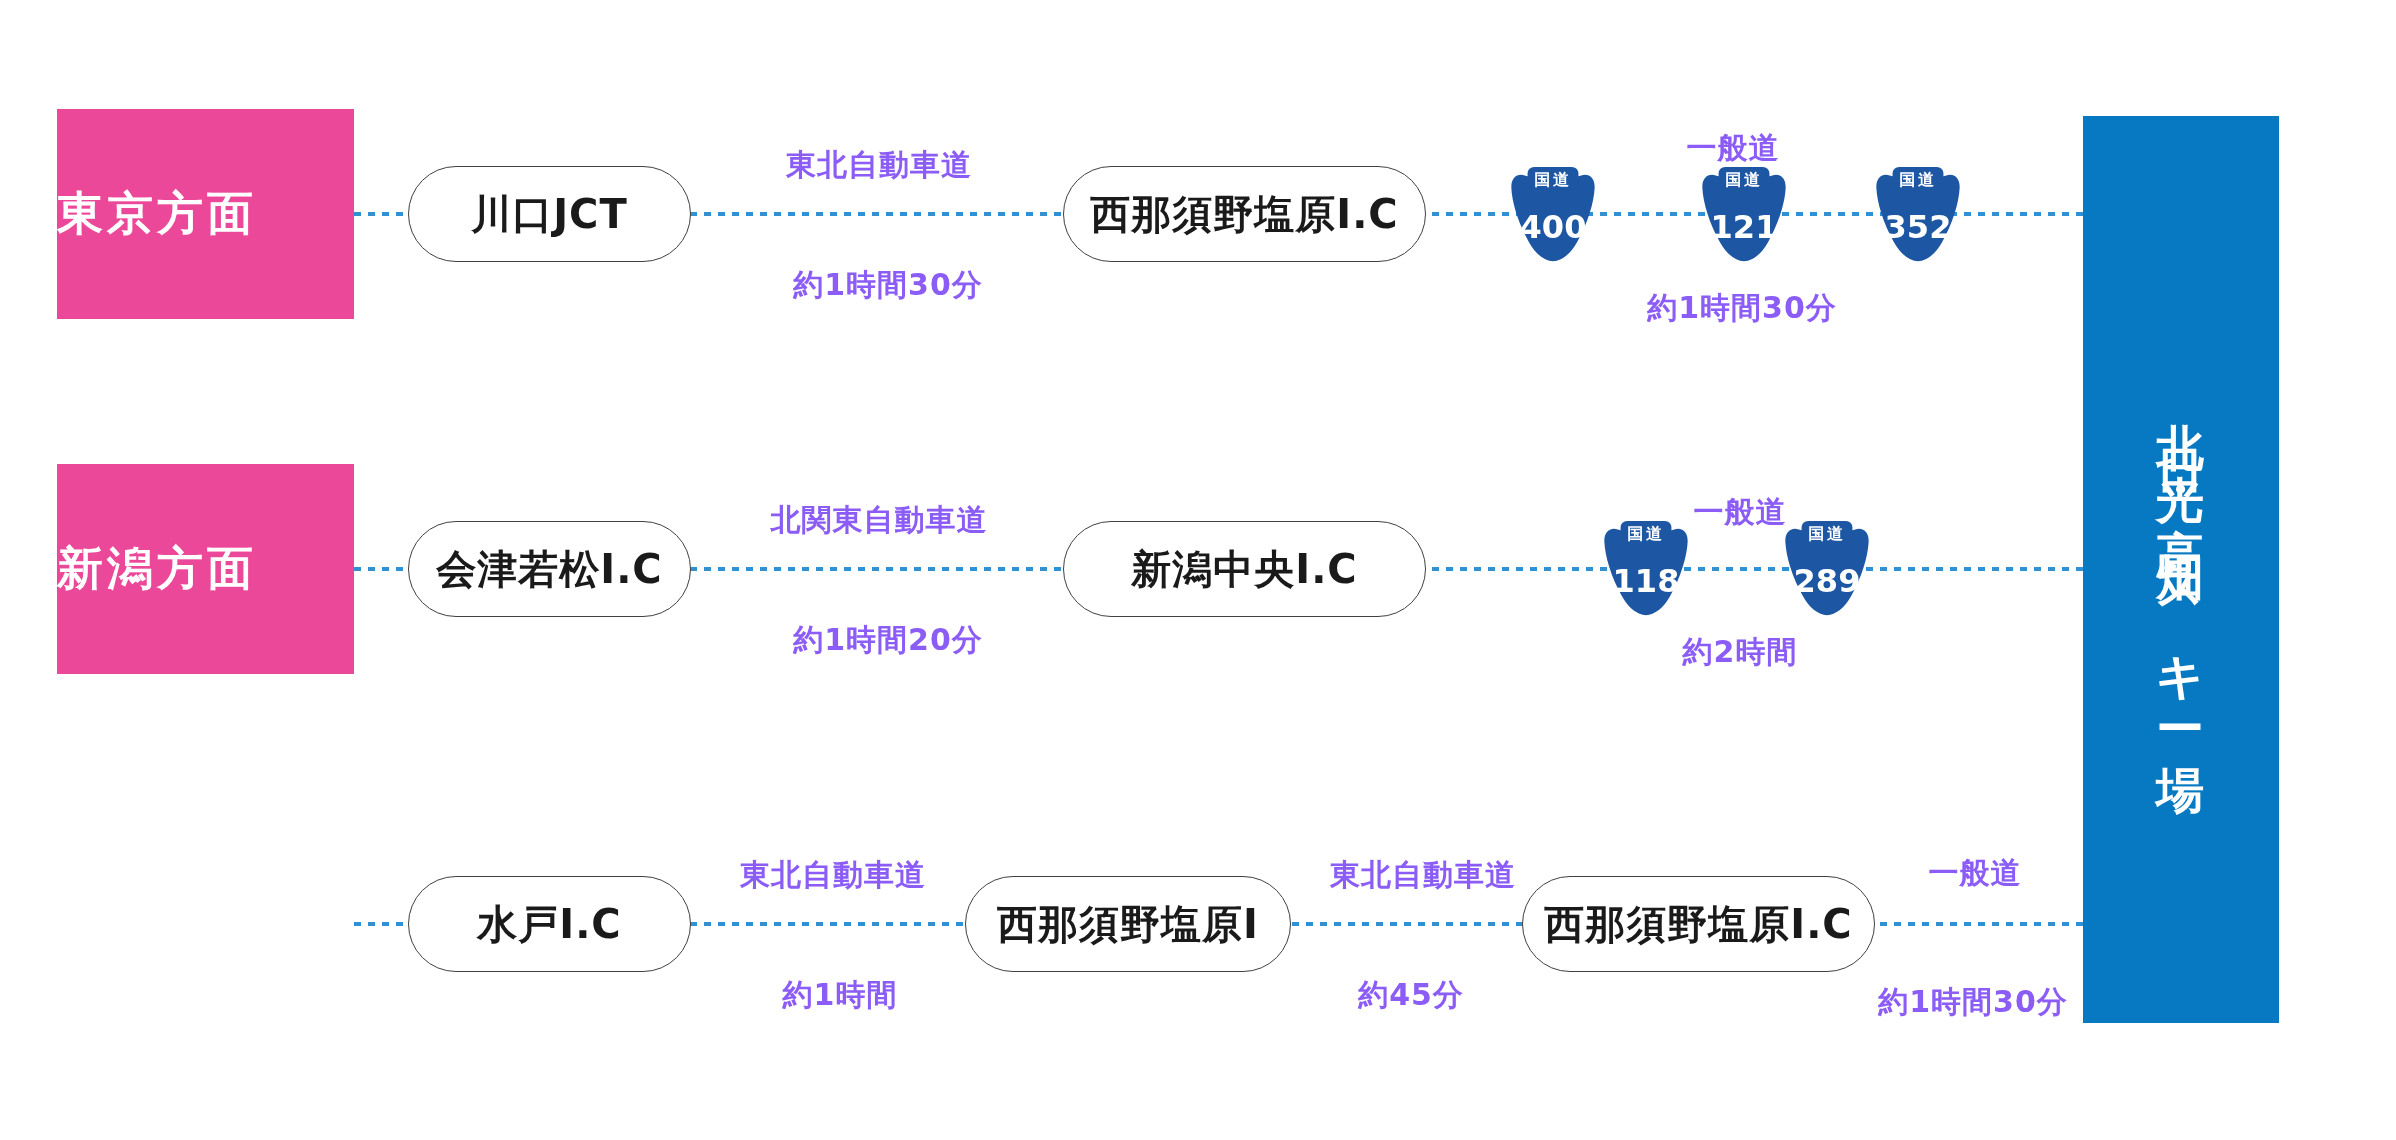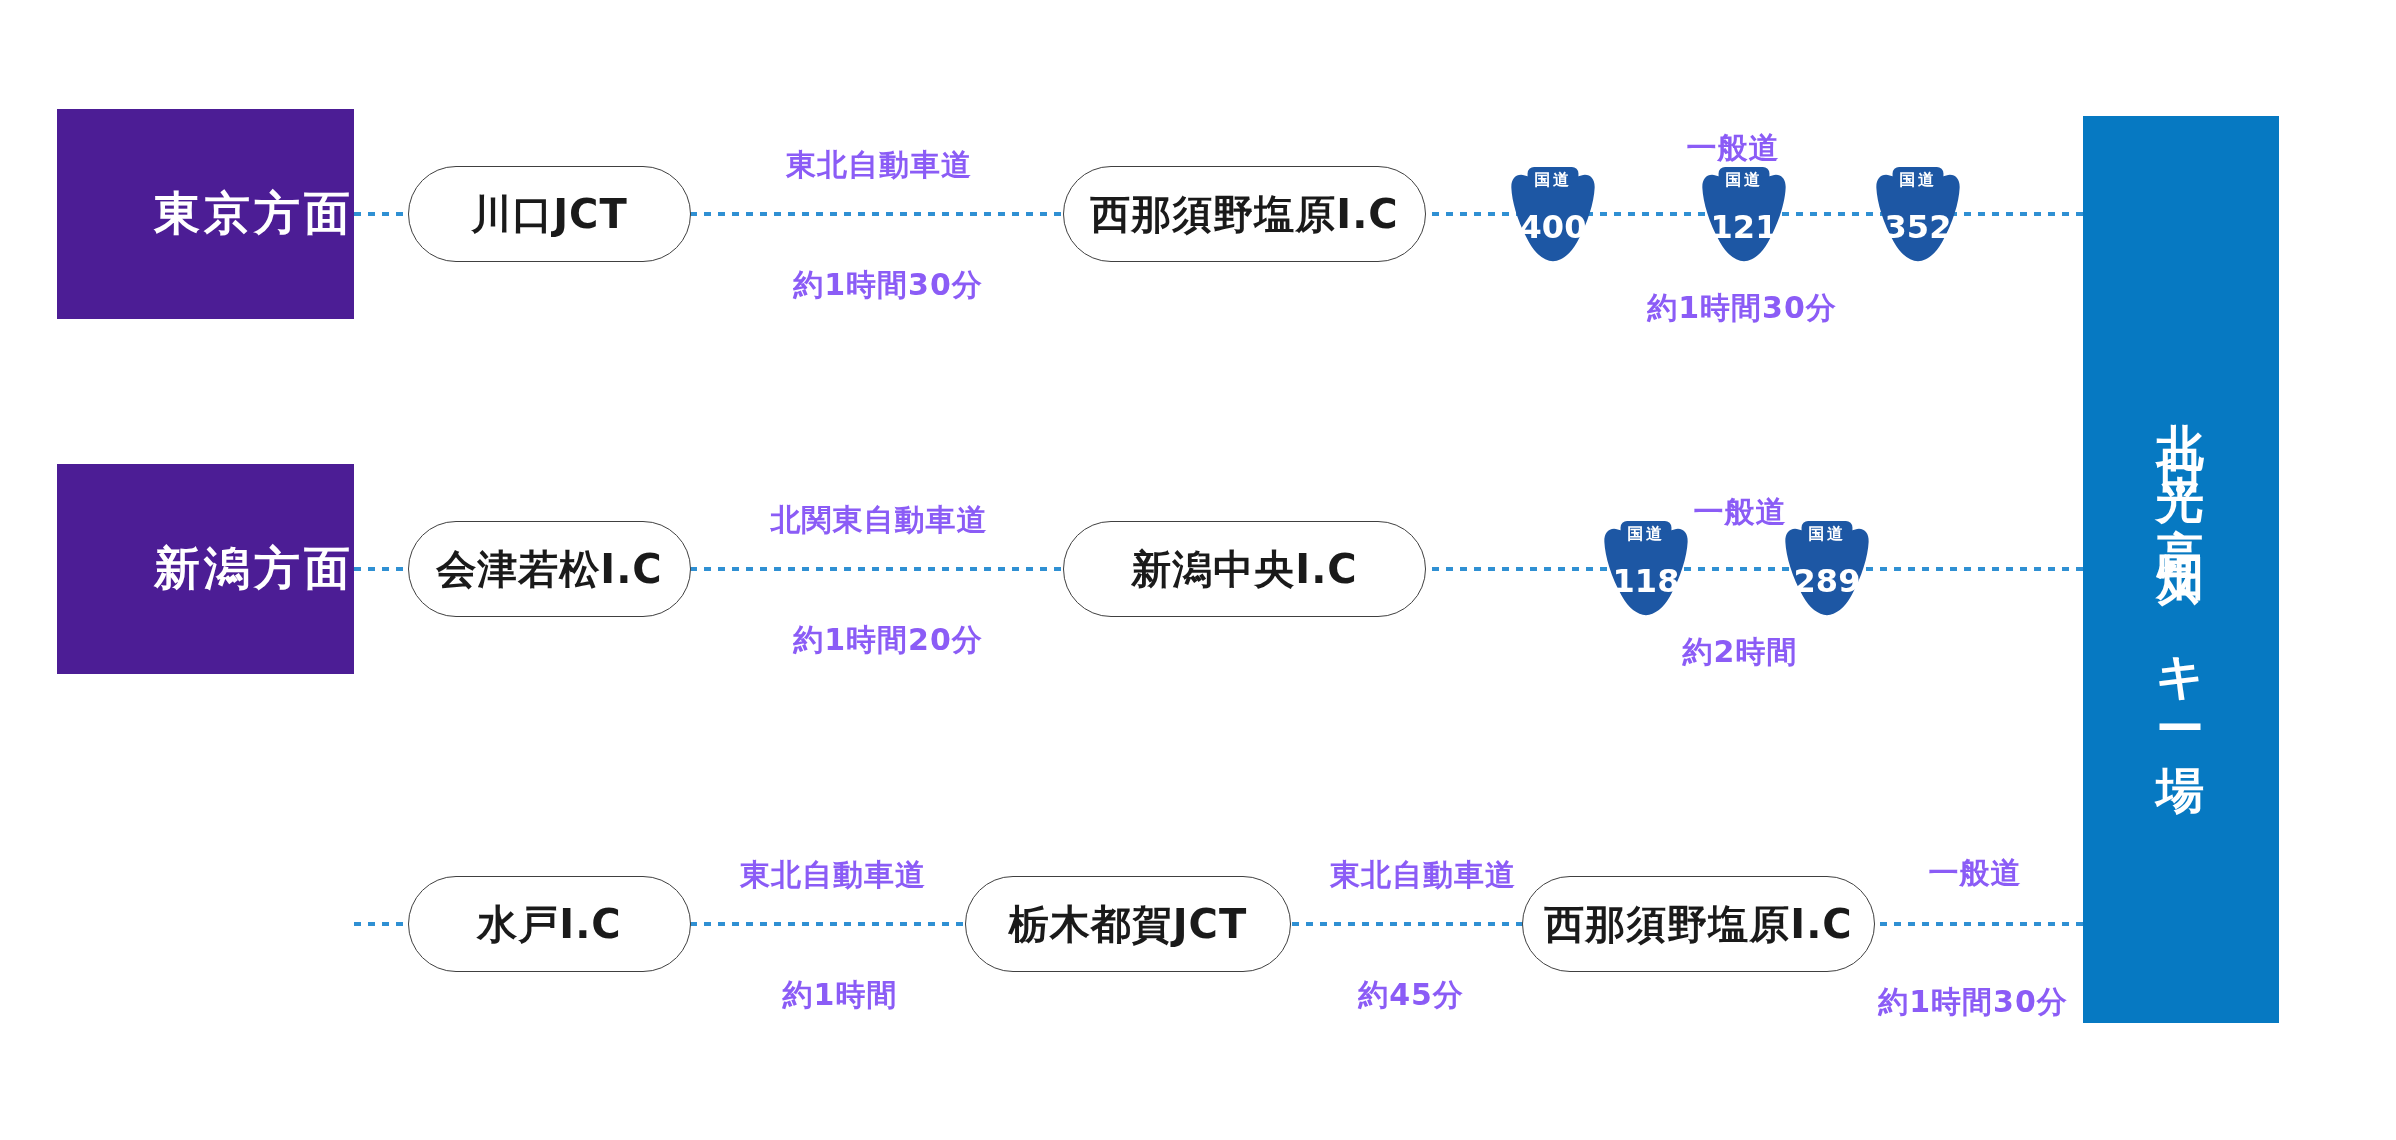--- a/index.html
+++ b/index.html
@@ -7,22 +7,22 @@
     position:relative;
     width:2396px;height:1140px;
     background:#ffffff;
     font-family:"DejaVu Sans","Liberation Sans",sans-serif;
     color:#231815;
     overflow:hidden;
   }
   
   .origin-box{
     position:absolute;left:57px;width:297px;height:210px;
-    background:#4c1d95;
-    display:flex;align-items:center;justify-content:flex-end;
+    background:#ec4899;
+    display:flex;align-items:center;justify-content:flex-start;
   }
   .origin-box span{
     color:#ffffff;font-size:46px;font-weight:600;letter-spacing:4px;
   }
   
   .dotline{
     position:absolute;left:354px;width:1729px;height:4px;
     background-image:repeating-linear-gradient(to right,#2f90d3 0 7px,transparent 7px 14px);
   }
   
@@ -148,21 +148,21 @@
 
 
   <div class="oval" style="left:408px;top:876px;width:283px">
     <span>水戸I.C</span>
   </div>
 
   <div class="lbl" style="left:833px;top:855px">東北自動車道</div>
   <div class="lbl" style="left:840px;top:975px">約1時間</div>
 
   <div class="oval" style="left:965px;top:876px;width:326px">
-    <span>栃木都賀JCT</span>
+    <span>西那須野塩原I</span>
   </div>
 
   <div class="lbl" style="left:1423px;top:855px">東北自動車道</div>
   <div class="lbl" style="left:1411px;top:975px">約45分</div>
 
   <div class="oval" style="left:1522px;top:876px;width:353px">
     <span>西那須野塩原I.C</span>
   </div>
 
   <div class="lbl" style="left:1975px;top:853px">一般道</div>

